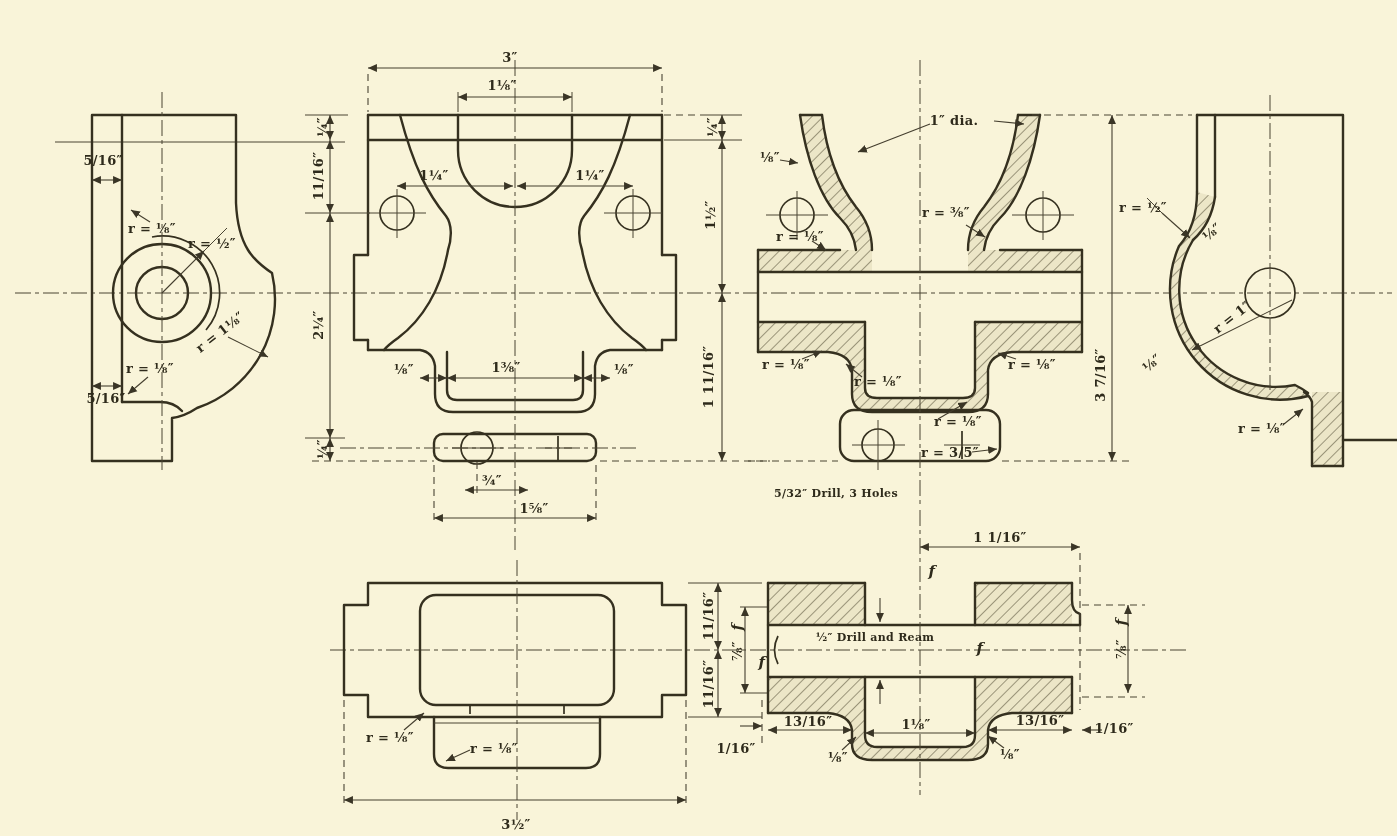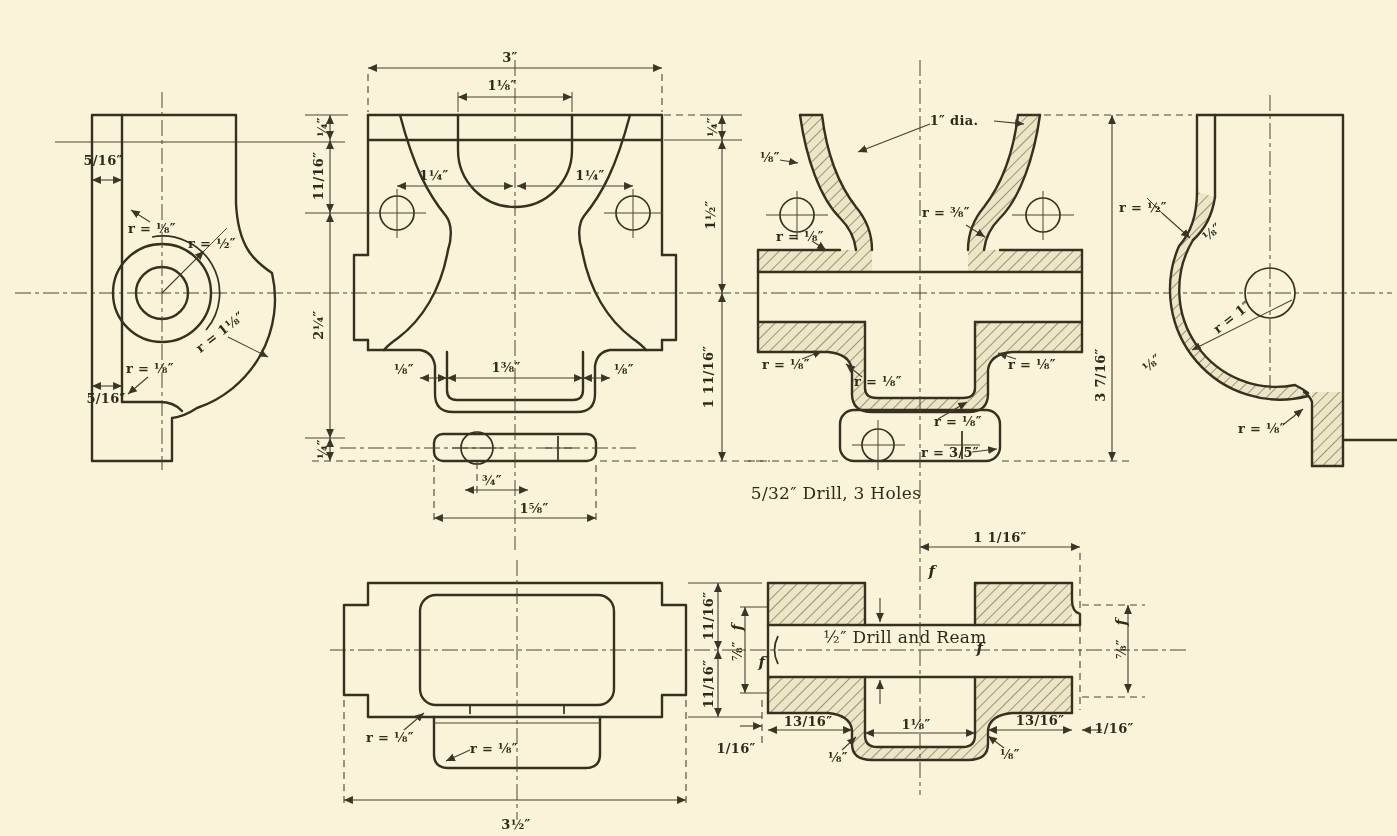--- a/index.html
+++ b/index.html
@@ -6,21 +6,21 @@
   .sheet{position:relative;width:1397px;height:836px;background:#f9f4d9;overflow:hidden;
          font-family:"DejaVu Serif", serif;}
   svg{position:absolute;left:0;top:0;}
   .labels{position:absolute;left:0;top:0;width:100%;height:100%;}
   .lab{position:absolute;transform:translate(-50%,-50%);white-space:nowrap;
        font-size:13px;font-weight:600;color:#2e2a1b;letter-spacing:0.3px;}
   .r90{transform:translate(-50%,-50%) rotate(-90deg);}
   .r38{transform:translate(-50%,-50%) rotate(-38deg);}
   .r40{transform:translate(-50%,-50%) rotate(-40deg);}
   .fin{font-style:italic;font-size:15px;font-weight:700;}
-  .note{font-size:17px;font-weight:400;}
+  .note{font-size:11px;font-weight:700;}
 </style>
 </head>
 <body>
 
 <div class="sheet">
 
 <svg width="1397" height="836" viewBox="0 0 1397 836">
   <defs>
     <pattern id="hx" width="8" height="8" patternTransform="rotate(45)" patternUnits="userSpaceOnUse">
       <rect width="8" height="8" fill="#ece6c7"></rect>
@@ -305,21 +305,21 @@
   <span class="lab" style="left:494px;top:748px">r = ⅛″</span>
   <span class="lab" style="left:516px;top:824px">3½″</span>
   <span class="lab r90" style="left:708px;top:616px">11/16″</span>
   <span class="lab r90" style="left:737px;top:651px">⅞″</span>
   <span class="lab r90" style="left:708px;top:684px">11/16″</span>
   <span class="lab" style="left:736px;top:748px">1/16″</span>
   <span class="lab fin r90" style="left:737px;top:627px">f</span>
   <span class="lab fin" style="left:762px;top:662px">f</span>
 
   <span class="lab" style="left:1000px;top:537px">1 1/16″</span>
-  <span class="lab note" style="left:905px;top:637px">½″ Drill and Ream</span>
+  <span class="lab note" style="left:875px;top:637px">½″ Drill and Ream</span>
   <span class="lab" style="left:808px;top:721px">13/16″</span>
   <span class="lab" style="left:916px;top:724px">1⅛″</span>
   <span class="lab" style="left:1040px;top:720px">13/16″</span>
   <span class="lab" style="left:1114px;top:728px">1/16″</span>
   <span class="lab" style="left:838px;top:757px">⅛″</span>
   <span class="lab" style="left:1010px;top:754px">⅛″</span>
   <span class="lab r90" style="left:1121px;top:649px">⅞″</span>
   <span class="lab fin r90" style="left:1121px;top:622px">f</span>
   <span class="lab fin" style="left:932px;top:571px">f</span>
   <span class="lab fin" style="left:980px;top:648px">f</span>

